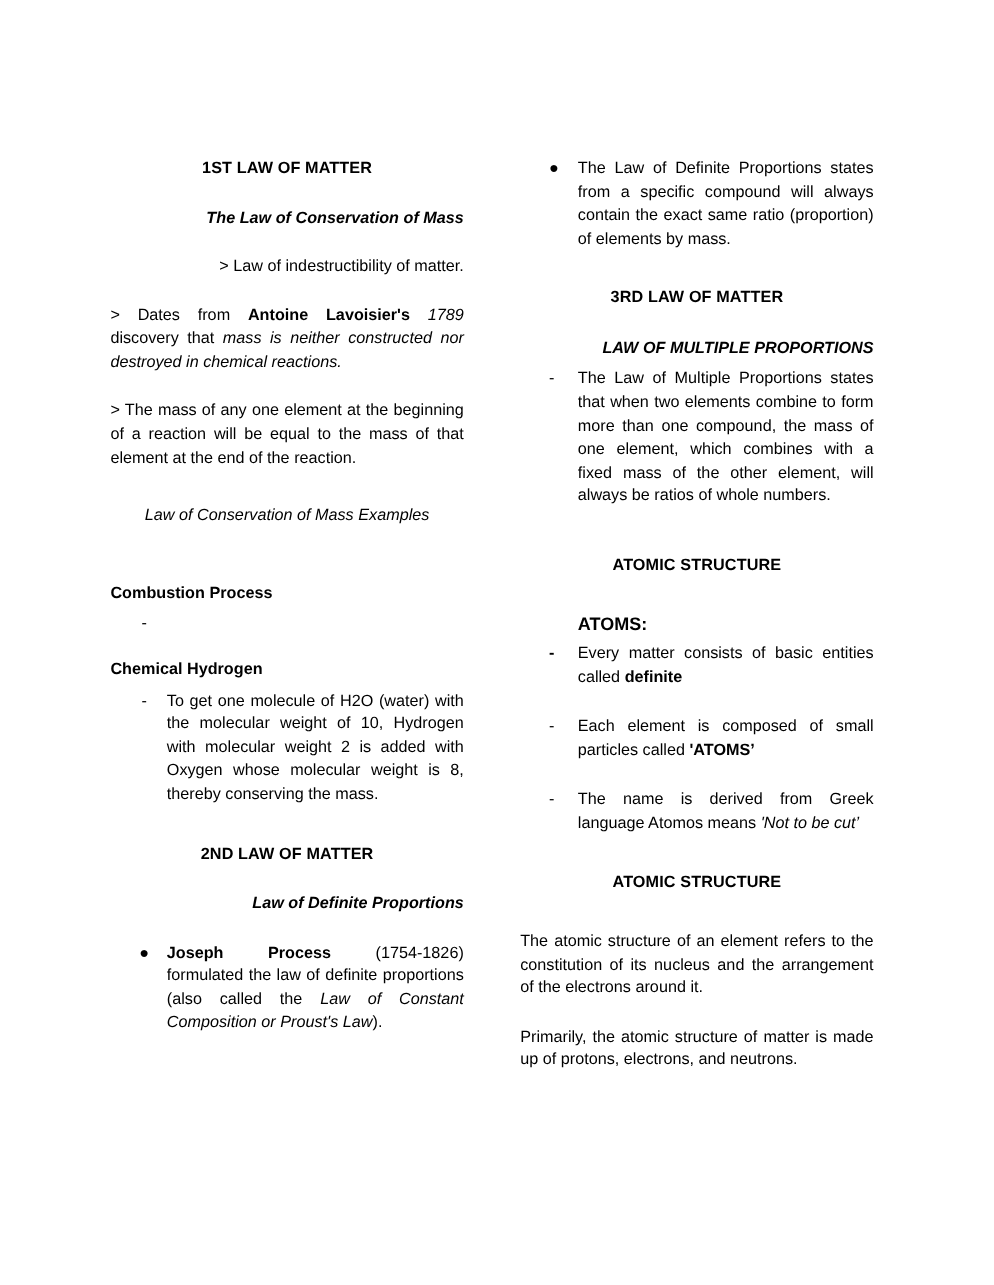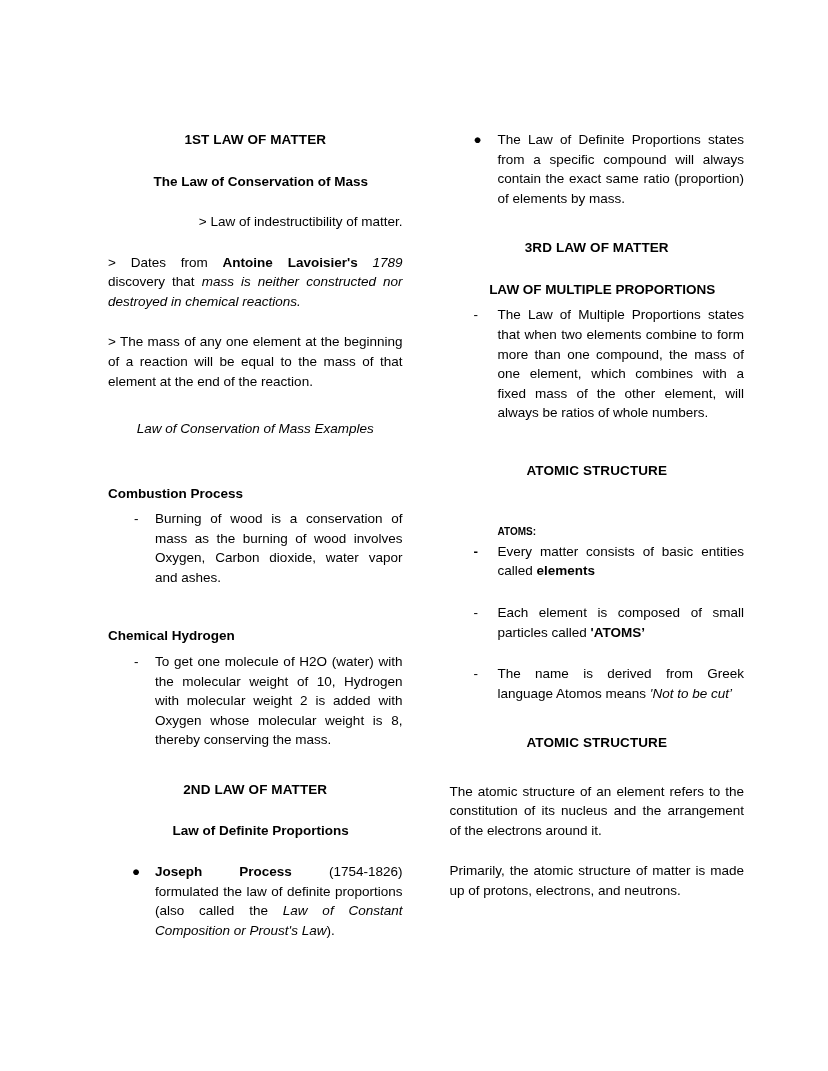--- a/index.html
+++ b/index.html
@@ -12,21 +12,21 @@
     width: 828px;
     height: 1071px;
     background: #ffffff;
     font-family: "Liberation Sans", sans-serif;
     color: #000000;
     overflow: hidden;
   }
   .columns {
     position: absolute;
     top: 130px;
-    left: 108px;
+    left: 92px;
     width: 636px;
     display: flex;
     gap: 47px;
   }
   .col {
     width: 295px;
   }
   .heading-center {
     text-align: center;
     font-weight: bold;
@@ -36,22 +36,23 @@
     letter-spacing: 0.1px;
   }
   .heading-left {
     text-align: left;
     font-weight: bold;
     font-size: 13.5px;
     line-height: 1.45;
     margin: 17px 0 6px 0;
   }
   .heading-left-italic {
-    text-align: center;
-    font-weight: bold;
+    text-align: right;
+    font-weight: bold;
+    font-style: italic;
     font-size: 13.5px;
     line-height: 1.45;
     margin: 0 0 6px 11px;
   }
   .subheading-italic {
     text-align: center;
     font-style: italic;
     font-size: 13.5px;
     line-height: 1.45;
     margin: 0 0 6px 0;
@@ -98,23 +99,23 @@
   }
   .marker-bold { font-weight: bold; }
   
   .col-right .list-item { padding-left: 48px; }
   .col-right .marker { left: 24px; }
   .col-right .marker-dot { left: 24px; }
 
   .indented-heading {
     padding-left: 48px;
     font-weight: bold;
-    font-size: 10px;
-    line-height: 1.45;
-    margin: 16px 0 2px 0;
+    font-size: 15px;
+    line-height: 1.45;
+    margin: 1px 0 2px 0;
   }
   b, strong { font-weight: bold; }
   i, em { font-style: italic; }
 </style>
 </head>
 <body>
 
 <div class="page">
   <div class="columns">
 
@@ -140,21 +141,21 @@
 
       <div class="spacer-md"></div>
 
       <div class="subheading-italic">Law of Conservation of Mass Examples</div>
 
       <div class="spacer-md"></div>
 
       <div class="heading-left">Combustion Process</div>
 
       <ul class="list">
-        <li class="list-item"><span class="marker">-</span><span>Burning of wood is a conservation of mass as the burning of wood involves Oxygen, Carbon dioxide, water vapor and ashes.</span></li>
+        <li class="list-item"><span class="marker">-</span></li>
       </ul>
 
       <div class="spacer-md"></div>
 
       <div class="heading-left">Chemical Hydrogen</div>
 
       <ul class="list">
         <li class="list-item"><span class="marker">-</span><span>To get one molecule of H2O (water) with the molecular weight of 10, Hydrogen with molecular weight 2 is added with Oxygen whose molecular weight is 8, thereby conserving the mass.</span></li>
       </ul>
 
@@ -194,21 +195,21 @@
 
       <div class="spacer-xl"></div>
 
       <div class="heading-center">ATOMIC STRUCTURE</div>
 
       <div class="spacer-md"></div>
 
       <div class="indented-heading">ATOMS:</div>
 
       <ul class="list">
-        <li class="list-item"><span class="marker marker-bold">-</span><span>Every matter consists of basic entities called </span><b>elements</b></li>
+        <li class="list-item"><span class="marker marker-bold">-</span><span>Every matter consists of basic entities called </span><b>definite</b></li>
       </ul>
 
       <div class="spacer-md"></div>
 
       <ul class="list">
         <li class="list-item"><span class="marker">-</span><span>Each element is composed of small particles called </span><b>'ATOMS’</b></li>
       </ul>
 
       <div class="spacer-md"></div>
 

